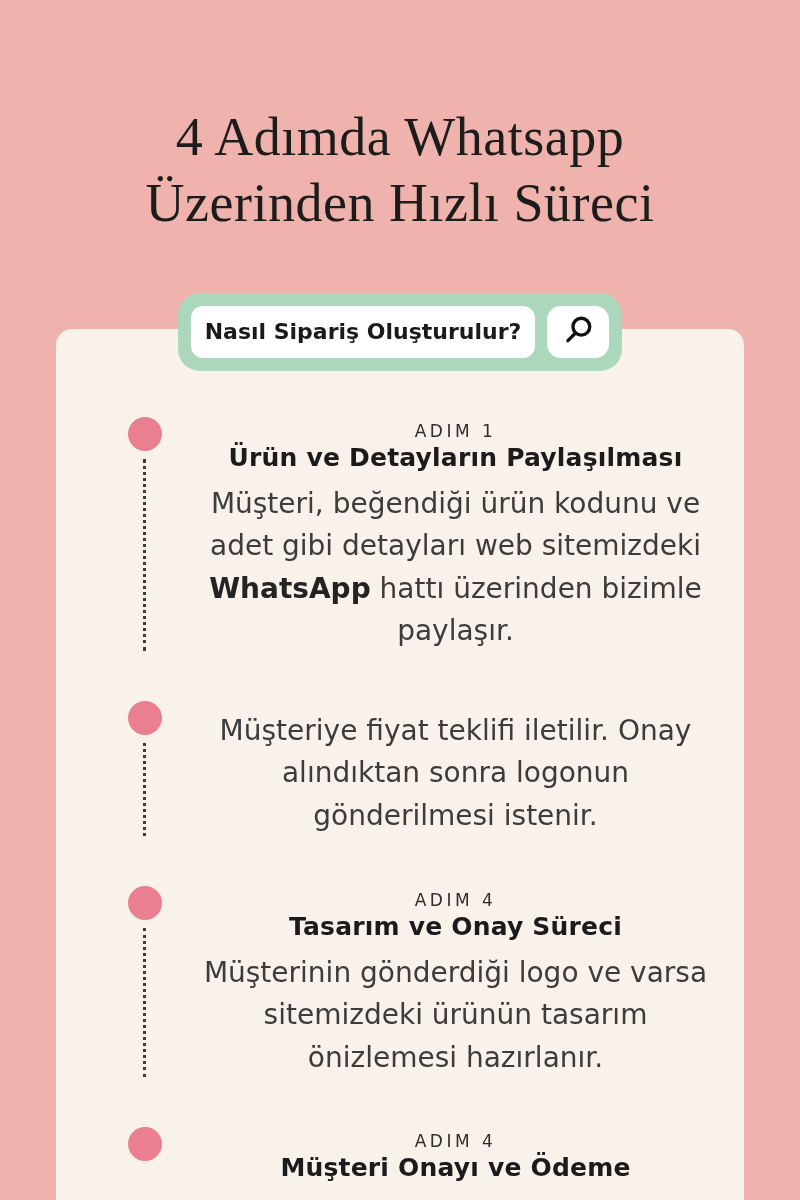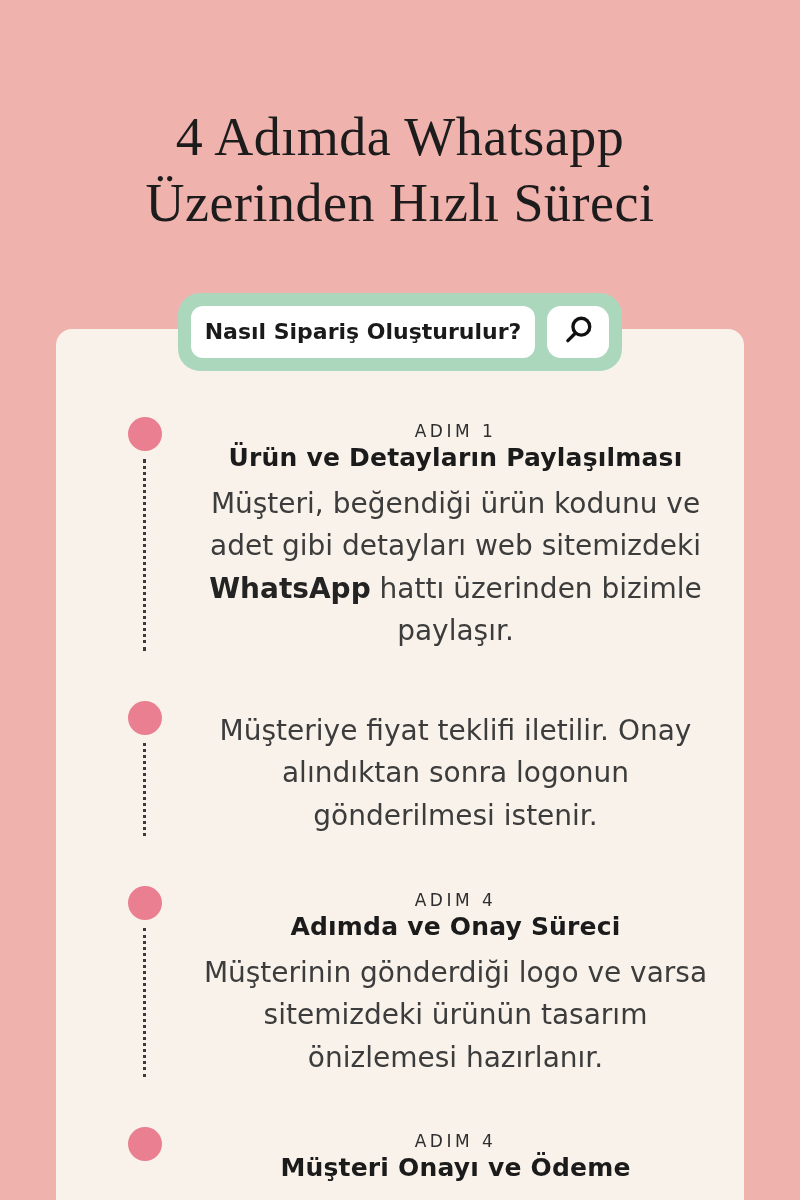--- a/index.html
+++ b/index.html
@@ -183,21 +183,21 @@
       </div>
     </div>
 
     <div class="step">
       <div class="rail">
         <div class="dot"></div>
         <div class="rail-line"></div>
       </div>
       <div class="step-content">
         <div class="step-label">ADIM 4</div>
-        <div class="step-title">Adımda  ve Onay Süreci</div>
+        <div class="step-title">Tasarım  ve Onay Süreci</div>
         <div class="step-body">Müşterinin gönderdiği logo ve varsa sitemizdeki ürünün tasarım önizlemesi hazırlanır.</div>
       </div>
     </div>
 
     <div class="step">
       <div class="rail">
         <div class="dot"></div>
 
       </div>
       <div class="step-content">

